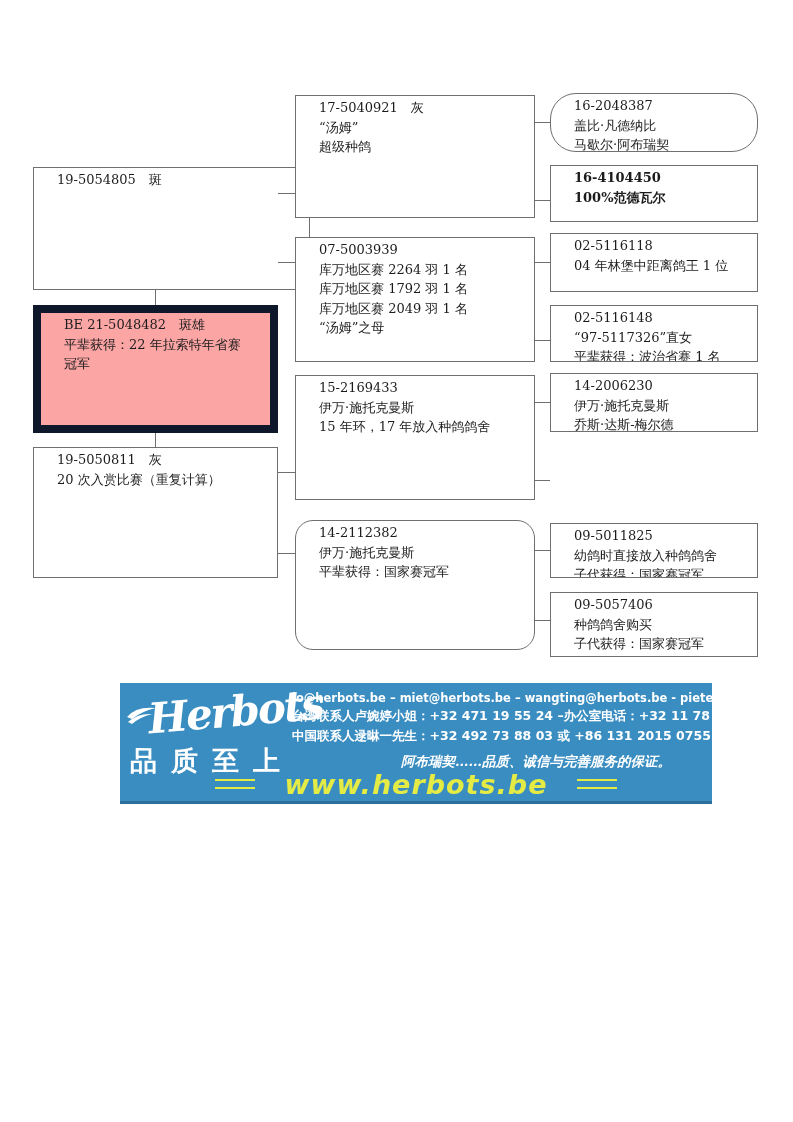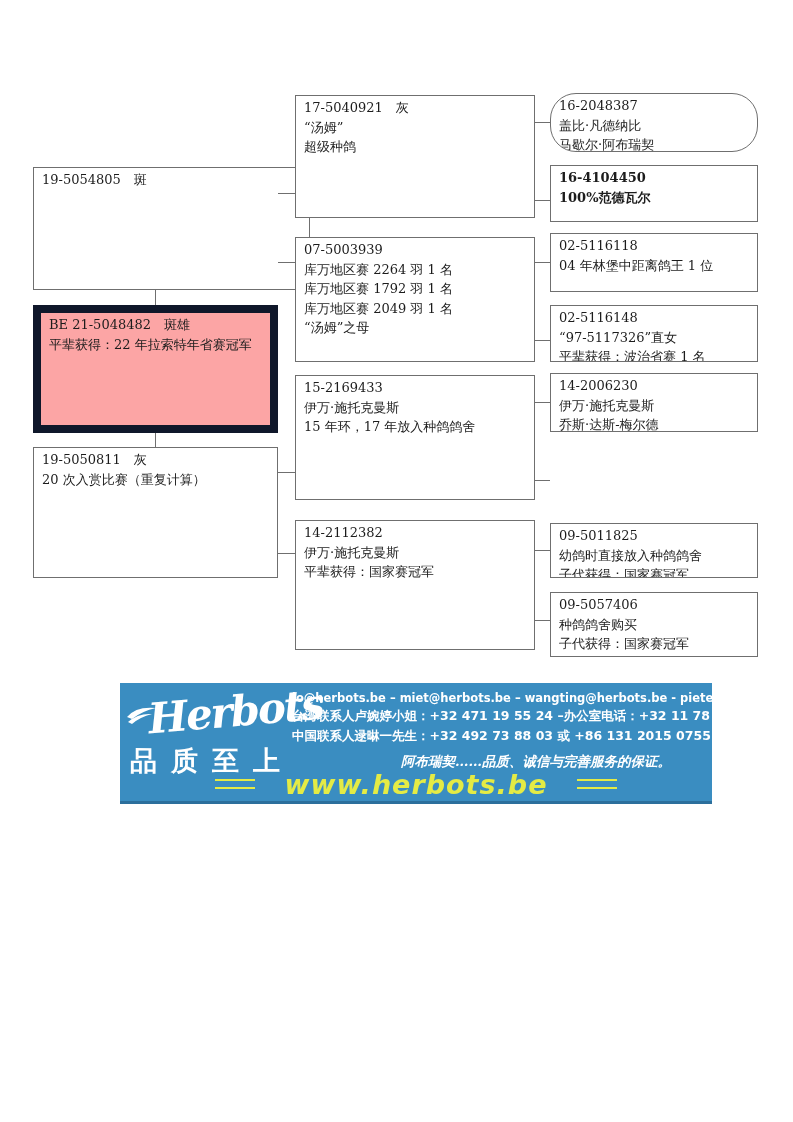--- a/index.html
+++ b/index.html
@@ -4,35 +4,35 @@
 <style>
   html, body { margin:0; padding:0; background:#ffffff; }
   .page {
     position:relative; width:793px; height:1122px; background:#ffffff;
     font-family:"DejaVu Serif","Liberation Serif",serif; overflow:hidden;
   }
   
   .box {
     position:absolute; box-sizing:border-box; background:#ffffff;
     border:1px solid #6f6f6f; color:#1c1c1c;
-    font-size:13px; line-height:1.5; padding:2px 8px;
+    font-size:13px; line-height:1.5; padding:2px 23px;
     white-space:pre-line; overflow:hidden;
   }
   .box.subject { border:8px solid #0f172a; background:#fca5a5; }
   .hline, .vline { position:absolute; background:#6f6f6f; }
   .hline { height:1px; }
   .vline { width:1px; }
   
   .b-sire   { left:33px;  top:167px; width:277px; height:123px; }
   .b-subj   { left:33px;  top:305px; width:245px; height:128px; }
   .b-dam    { left:33px;  top:447px; width:245px; height:131px; }
   .b-g0 { left:295px; top:95px;  width:240px; height:123px; }
   .b-g1 { left:295px; top:237px; width:240px; height:125px; }
   .b-g2 { left:295px; top:375px; width:240px; height:125px; }
-  .b-g3 { left:295px; top:520px; width:240px; height:130px; }
+  .b-g3 { left:295px; top:520px; width:240px; height:130px;border-radius:18px; }
   .b-gg0 { left:550px; top:93px;  width:208px; height:59px;border-radius:26px; }
   .b-gg1 { left:550px; top:165px; width:208px; height:57px;font-weight:bold; }
   .b-gg2 { left:550px; top:233px; width:208px; height:59px; }
   .b-gg3 { left:550px; top:305px; width:208px; height:57px; }
   .b-gg4 { left:550px; top:373px; width:208px; height:59px; }
   .b-gg5 { left:550px; top:445px; width:208px; height:57px; }
   .b-gg6 { left:550px; top:523px; width:208px; height:55px; }
   .b-gg7 { left:550px; top:592px; width:208px; height:65px; }
   
   .banner {

